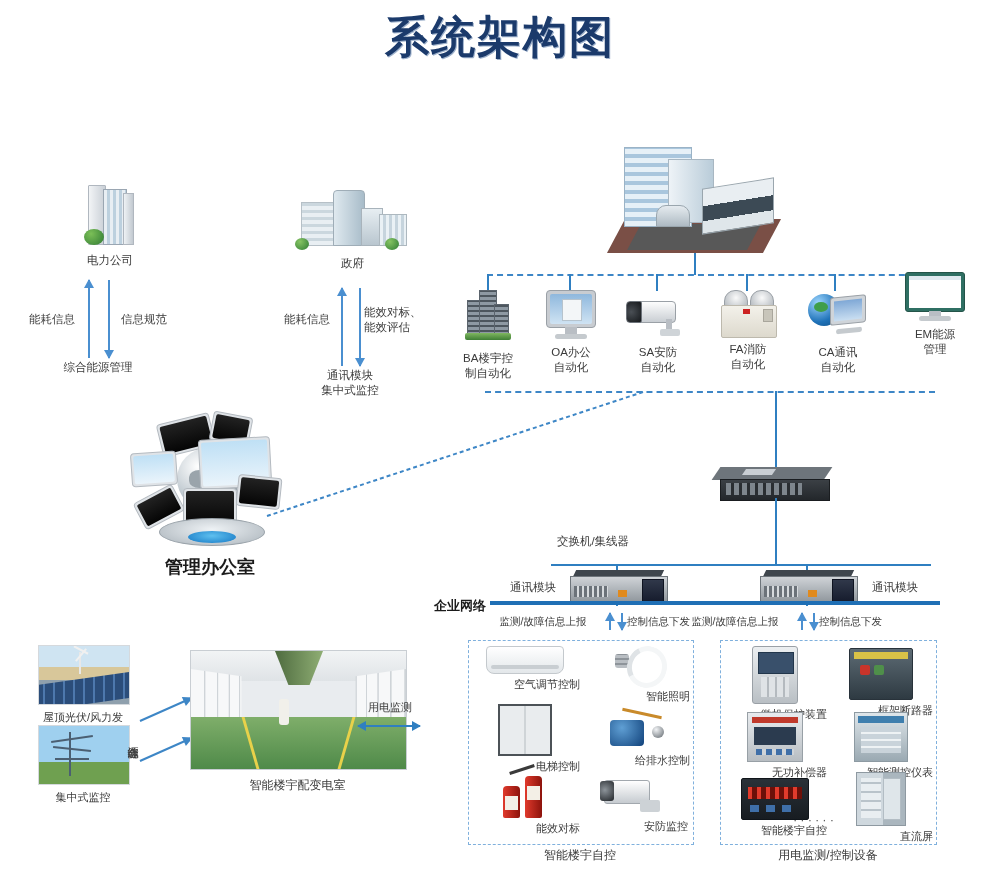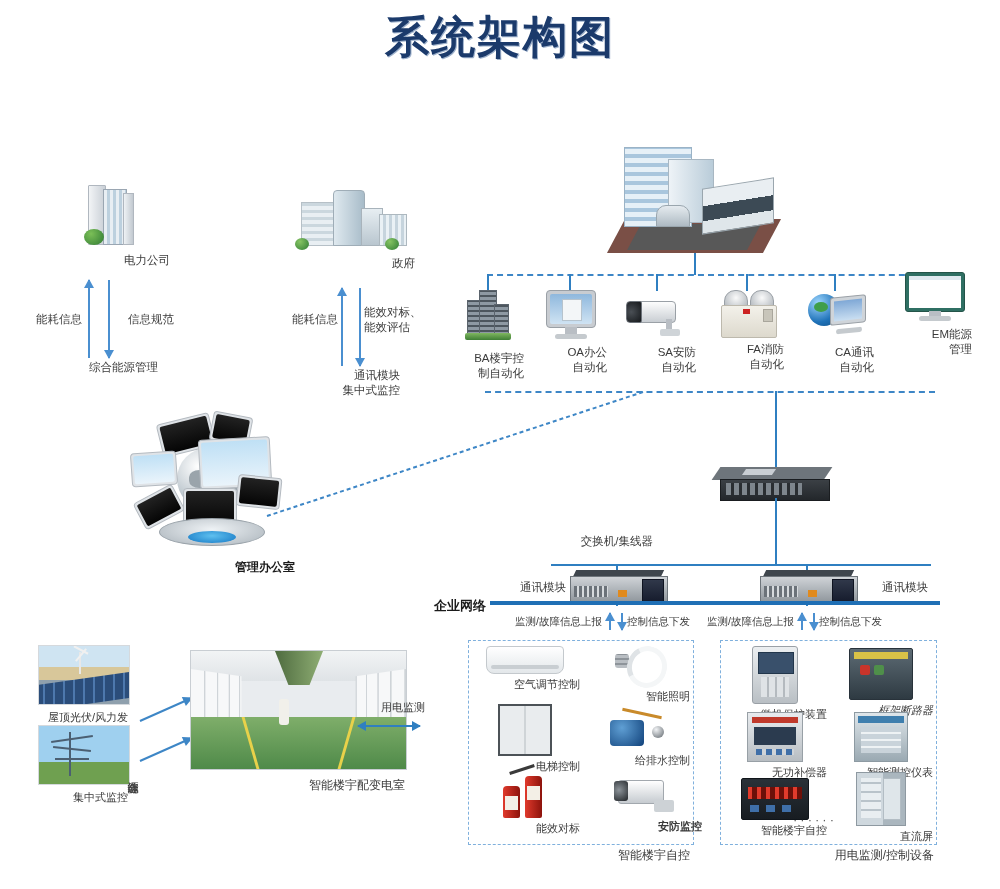--- a/index.html
+++ b/index.html
@@ -2,21 +2,21 @@
 <html><head>
 <meta charset="utf-8">
 <style>
   html,body{margin:0;padding:0;}
   body{
     width:1000px;height:889px;background:#ffffff;position:relative;
     font-family:"Liberation Sans","DejaVu Sans",sans-serif;
     color:#3a3a3a;overflow:hidden;
   }
   .abs{position:absolute;}
-  .lbl{font-size:11.5px;color:#3b3b3b;line-height:15px;text-align:right;white-space:pre-line;}
+  .lbl{font-size:11.5px;color:#3b3b3b;line-height:15px;text-align:center;white-space:pre-line;}
   .bold{font-weight:bold;color:#1b1b1b;}
 
   
   #title{
     top:8px;left:0;width:1000px;text-align:center;
     font-size:44px;font-weight:bold;color:#1b3a6b;letter-spacing:2px;
     text-shadow:1px 1px 0 #9fb2cc;
   }
 
   
@@ -456,21 +456,21 @@
         <i></i>
       </div>
     <div class="pan p6">
         <i></i>
       </div>
     <div class="pan p7">
         <i></i>
       </div>
     <div class="base"></div>
   </div>
-  <div class="lbl bold" style="font-size:12px;margin-top:6px;width:170px;">管理办公室</div>
+  <div class="lbl bold" style="font-size:18px;margin-top:6px;width:170px;">管理办公室</div>
 </div>
 
 <div class="abs vline" style="left:775px;top:391px;height:82px;"></div>
 <div class="abs" style="left:716px;top:465px;">
   <div class="ico ic-sw">
     <div class="top"></div>
       <div class="tag"></div>
       <div class="face"></div>
       <div class="ports"></div>
   </div>
@@ -545,41 +545,41 @@
 </div>
 
 <div class="devcell" style="left:470px;top:770px;width:110px;">
   <div class="d-ext">
     <div class="n"></div>
       <div class="c c1"></div>
       <div class="c c2"></div>
   </div>
   <div class="cap">能效对标</div>
 </div>
-<div class="devcell" style="left:592px;top:774px;width:110px;font-weight:bold;">
+<div class="devcell" style="left:578px;top:774px;width:110px;">
   <div class="d-camb">
     <div class="bd"></div>
       <div class="ln"></div>
       <div class="mt"></div>
   </div>
   <div class="cap">安防监控</div>
 </div>
 
 <div class="abs lbl" style="left:470px;top:848px;width:220px;font-size:12px;">智能楼宇自控</div>
 
 <div class="devbox" style="left:720px;top:640px;width:215px;height:203px;"></div>
 
 <div class="devcell" style="left:722px;top:646px;width:105px;">
   <div class="d-relay">
       <div class="sc"></div>
       <div class="kp"></div>
     </div>
   <div class="cap">微机保护装置</div>
 </div>
-<div class="devcell" style="left:828px;top:648px;width:105px;font-style:italic;">
+<div class="devcell" style="left:828px;top:648px;width:105px;">
   <div class="d-break">
       <div class="yl"></div>
       <div class="rd"></div>
       <div class="gn"></div>
     </div>
   <div class="cap">框架断路器</div>
 </div>
 
 <div class="devcell" style="left:722px;top:712px;width:105px;">
   <div class="d-comp">

